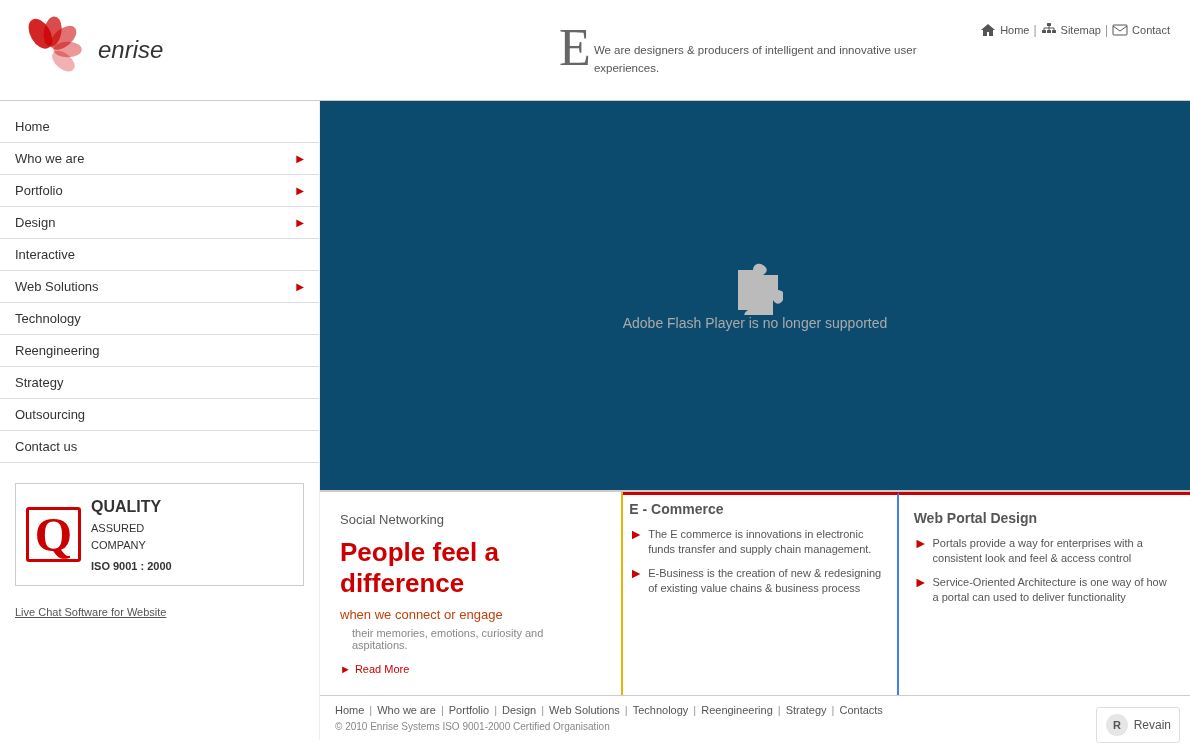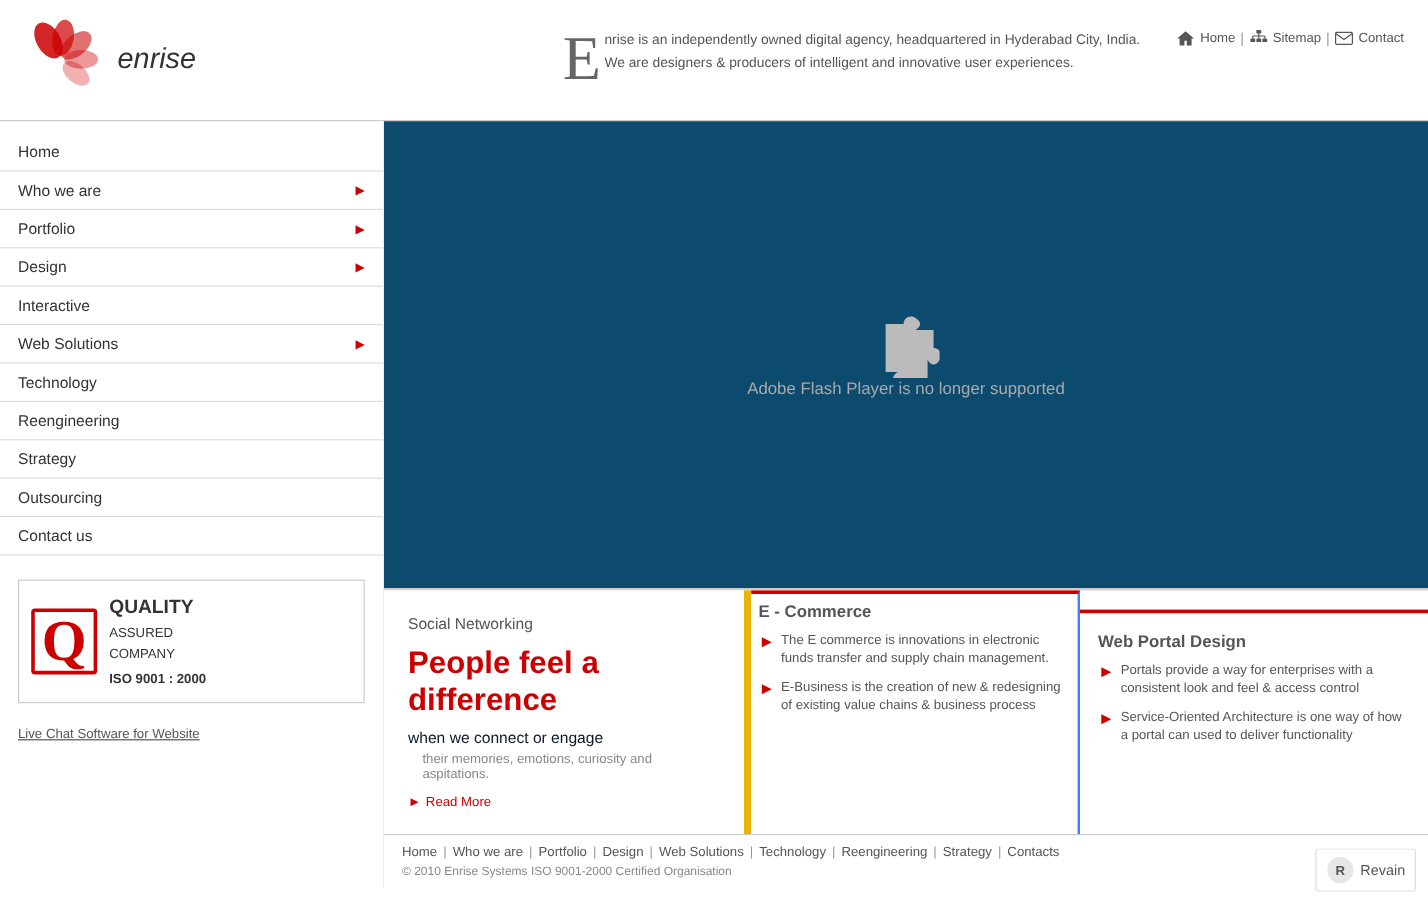--- a/index.html
+++ b/index.html
@@ -37,27 +37,27 @@
     
     #main-content { flex: 1; }
     #flash-area {
       background: #0c4a6e; height: 390px; display: flex; flex-direction: column;
       align-items: center; justify-content: center; border-bottom: 1px solid #ccc;
     }
     #flash-msg { color: #aaa; font-size: 14px; }
 
     
     #bottom-sections { display: flex; border-top: 1px solid #ccc; }
-    #social-section { flex: 1; padding: 20px; background: #fff; border-right: 6px solid #eab308; }
+    #social-section { flex: 1; padding: 20px; background: #fff; border-right: 2px solid #eab308; }
     #ecommerce-section { flex: 1; padding: 6px; background: #fff; border-right: 2px solid #3b82f6; border-top: 3px solid #c00; }
-    #portal-section { flex: 1; padding: 15px; background: #fff; border-top: 3px solid #c00; margin-top: 16px; }
+    #portal-section { flex: 1; padding: 15px; background: #fff; border-top: 3px solid #c00; }
 
     #social-section h3 { font-size: 13px; color: #555; font-weight: normal; margin-bottom: 10px; }
     #social-heading { font-size: 26px; color: #c00; font-weight: bold; line-height: 1.2; margin-bottom: 8px; }
-    #social-sub { font-size: 13px; color: #0f172a; margin-bottom: 5px; }
+    #social-sub { font-size: 13px; color: #c2410c; margin-bottom: 5px; }
     #social-detail { font-size: 11px; color: #888; margin-bottom: 12px; padding-left: 12px; }
     #read-more { font-size: 11px; color: #c00; text-decoration: none; display: flex; align-items: center; gap: 4px; }
 
     #ecommerce-section h3 { font-size: 14px; color: #555; font-weight: bold; margin-bottom: 10px; }
     .ecom-item { display: flex; gap: 5px; margin-bottom: 8px; font-size: 11px; color: #555; line-height: 1.4; }
     .ecom-bullet { color: #c00; font-size: 14px; line-height: 1; flex-shrink: 0; }
 
     #portal-section h3 { font-size: 14px; color: #555; font-weight: bold; margin-bottom: 10px; }
     .portal-item { display: flex; gap: 5px; margin-bottom: 8px; font-size: 11px; color: #555; line-height: 1.4; }
     .portal-bullet { color: #c00; font-size: 14px; line-height: 1; flex-shrink: 0; }
@@ -88,21 +88,21 @@
         <ellipse cx="37" cy="20" rx="6" ry="11" transform="rotate(130 37 37)" fill="#c00" opacity="0.3"></ellipse>
       </g>
     </svg>
     <span id="logo-text" style="font-size:24px;color:#333;font-style:italic;font-weight:normal;margin-left:8px;">enrise</span>
   </div>
 
   <div id="header-right">
     <div id="tagline">
       <span id="e-letter" style="font-size:52px;color:#666;float:left;margin-right:3px;line-height:1;font-family:'Times New Roman',serif;">E</span>
       <span style="font-size:11.5px;color:#555;line-height:1.6;">
-        <span>nrise is an independently owned digital agency, headquartered in Hyderabad City, India.</span><br>
+        <br>
         <span>We are designers &amp; producers of intelligent and innovative user experiences.</span>
       </span>
     </div>
     <div id="nav-top" style="display:flex;flex-direction:column;align-items:flex-end;gap:0;">
       <div style="display:flex;align-items:center;gap:4px;margin-bottom:2px;">
 
         <svg width="16" height="16" viewBox="0 0 16 16" fill="#555">
           <path d="M8 2L1 8h2v6h4v-4h2v4h4V8h2z"></path>
         </svg>
         <a href="#" style="color:#555;text-decoration:none;font-size:11px;">Home</a>

